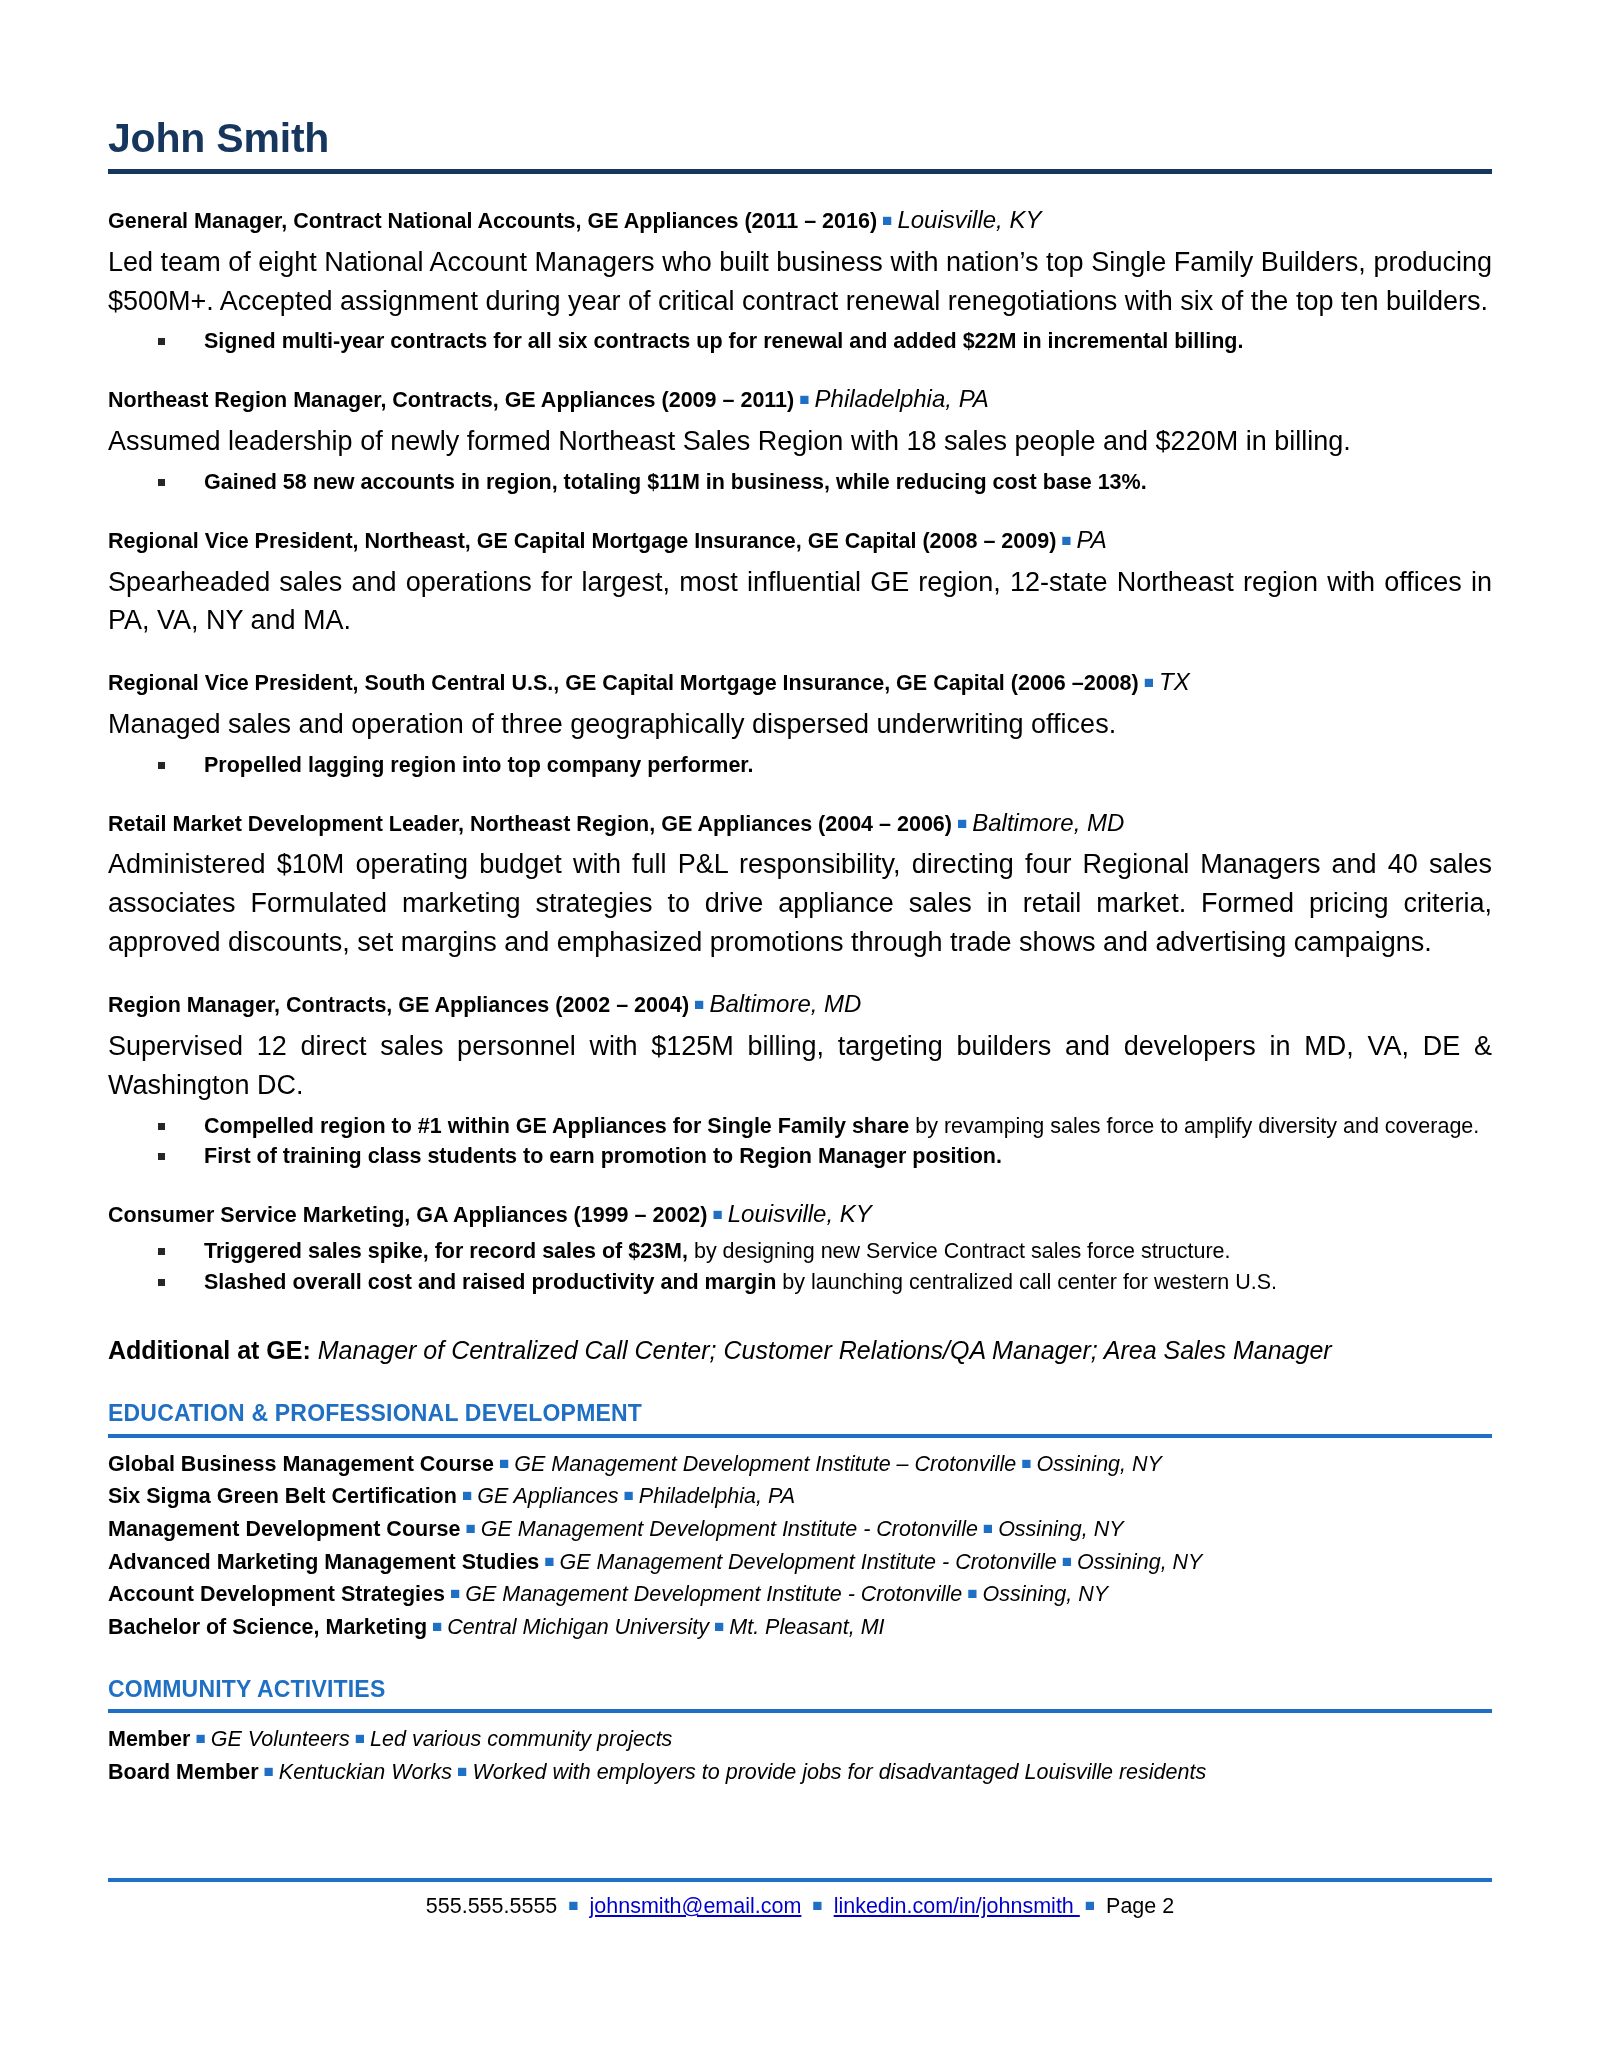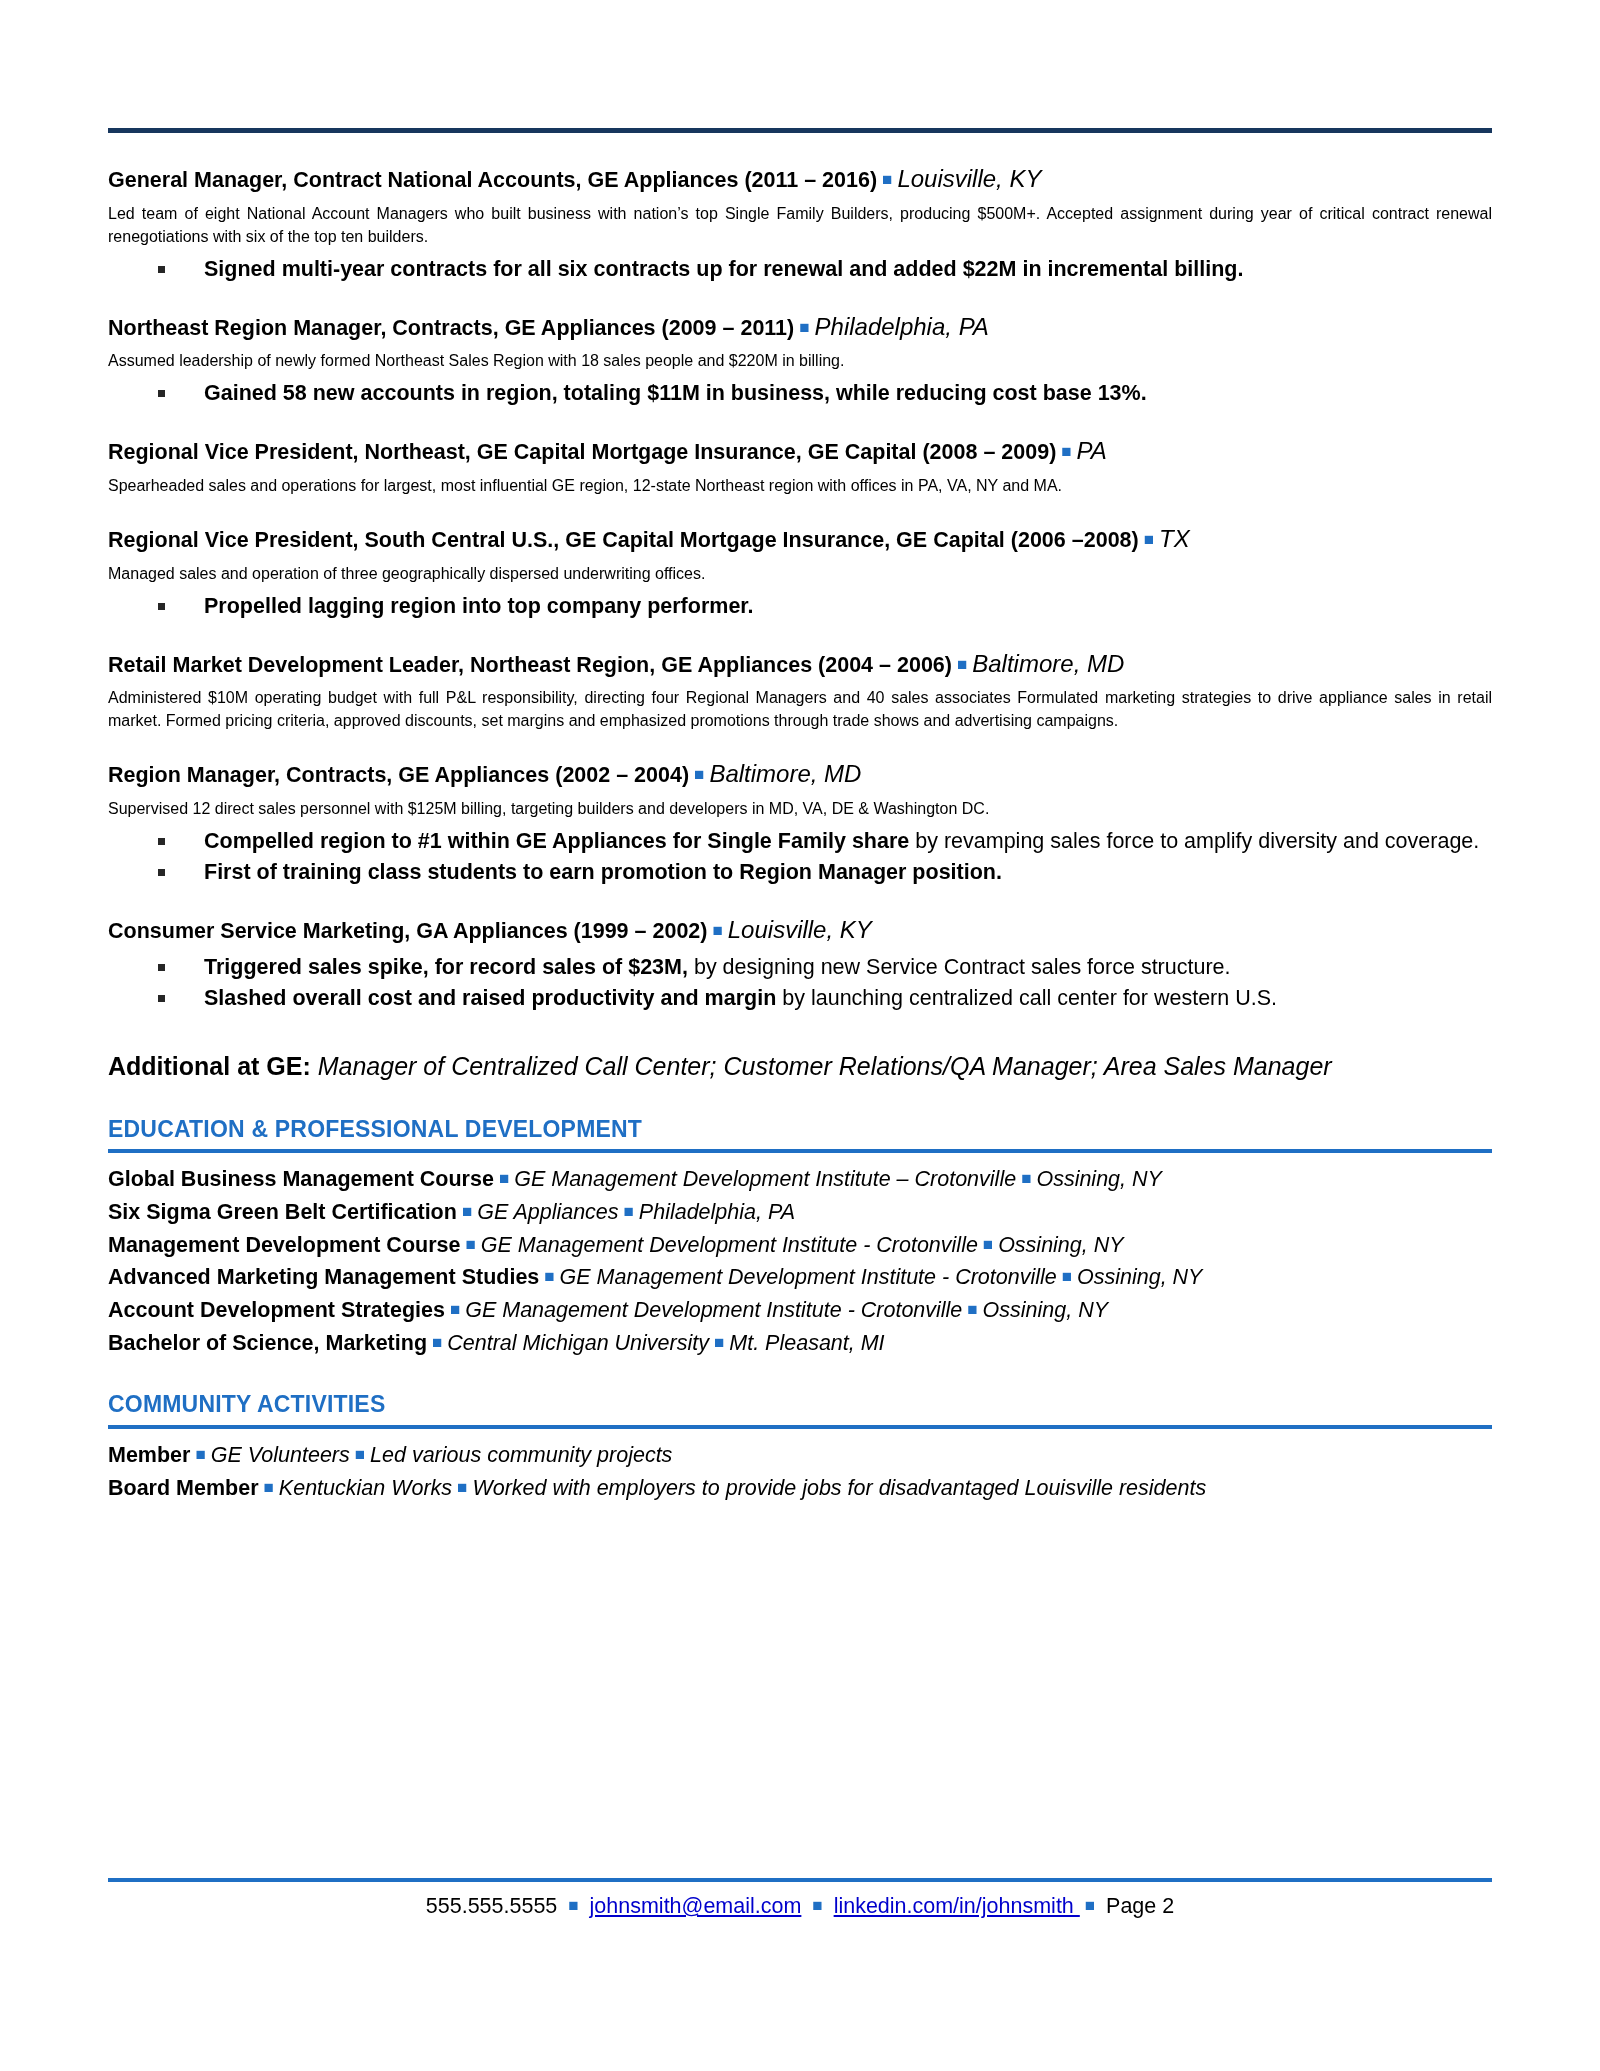--- a/index.html
+++ b/index.html
@@ -69,21 +69,21 @@
     position: relative;
     top: -2px;
   }
   .loc {
     font-style: italic;
     font-weight: normal;
     font-size: 24px;
   }
 
   .job-desc {
-    font-size: 16px;
+    font-size: 27px;
     line-height: 1.44;
     text-align: justify;
     margin-top: 7px;
   }
 
   ul.bullets {
     list-style: none;
     margin: 6px 0 0 0;
     padding: 0;
   }
@@ -164,20 +164,21 @@
   .footer-line .sep { position: relative; top: -2px; }
 </style>
 </head>
 <body>
 
 <div class="page">
 
   <div class="content">
 
     <div class="name-block">
+      <div class="name">John Smith</div>
       <div class="name-rule"></div>
     </div>
 
     <div id="jobs">
         <div class="job">
           <div class="job-title"><span>General Manager, Contract National Accounts, GE Appliances (2011 – 2016)</span><span class="sep">■</span><span class="loc">Louisville, KY</span></div>
           <div class="job-desc">Led team of eight National Account Managers who built business with nation’s top Single Family Builders, producing $500M+. Accepted assignment during year of critical contract renewal renegotiations with six of the top ten builders.</div>
           <ul class="bullets">
             <li><span class="sq"></span><span>Signed multi-year contracts for all six contracts up for renewal and added $22M in incremental billing.</span></li>
           </ul>

